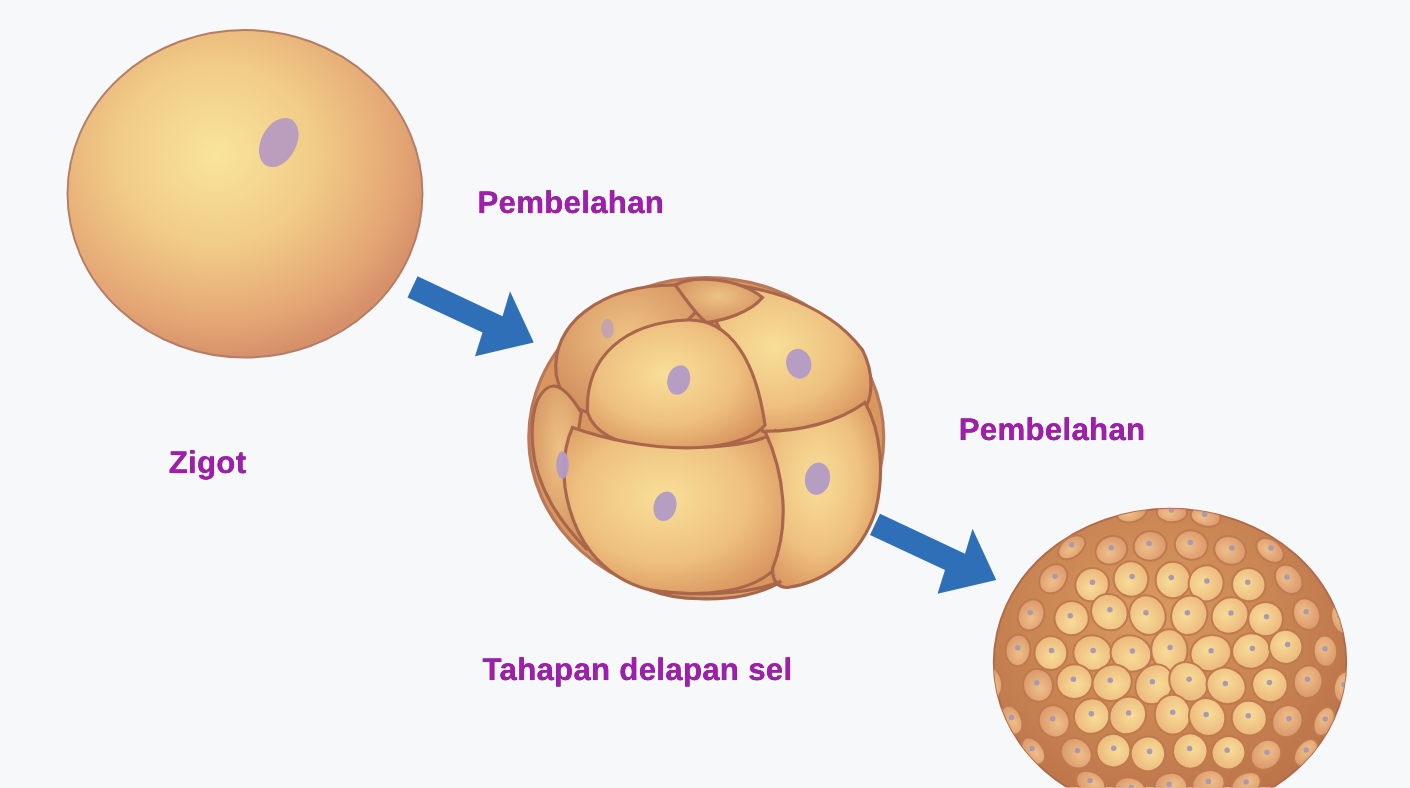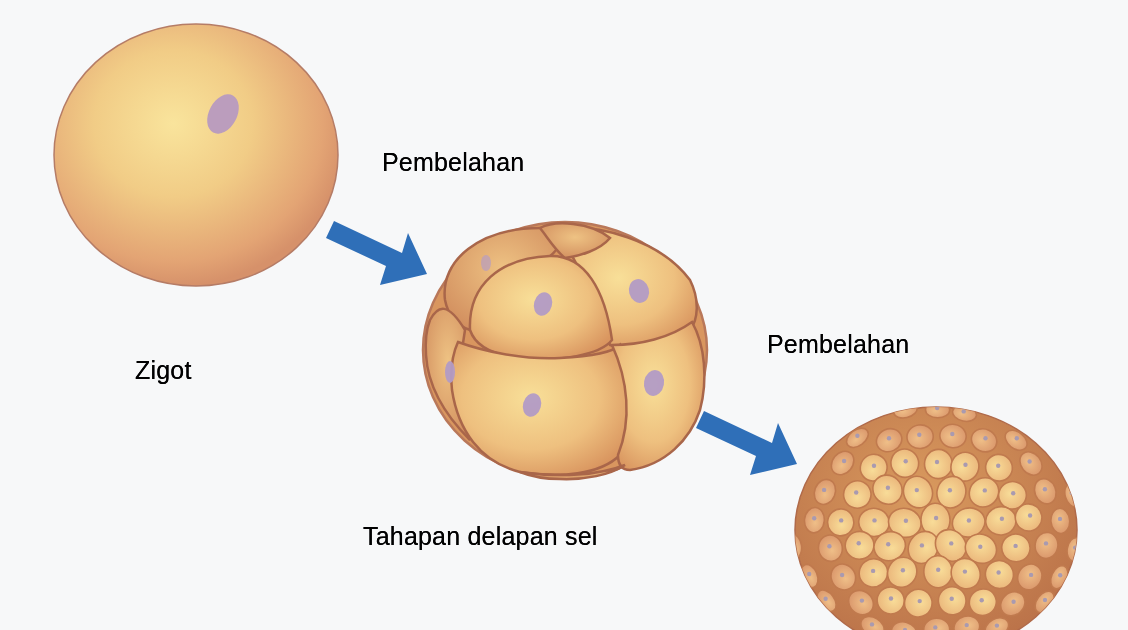--- a/index.html
+++ b/index.html
@@ -5,24 +5,24 @@
     html, body { margin: 0; padding: 0; }
     body {
       width: 1128px; height: 630px; overflow: hidden;
       background: #f7f8f9;
       position: relative;
       font-family: "Liberation Sans", "DejaVu Sans", sans-serif;
     }
     #stage { position: absolute; left: 0; top: 0; width: 1128px; height: 630px; }
     .label {
       position: absolute;
-      color: #000000;
+      color: #a21caf;
       font-family: "Liberation Sans", "DejaVu Sans", sans-serif;
       font-size: 25px;
-      font-weight: normal;
+      font-weight: bold;
       letter-spacing: 0.2px;
       white-space: nowrap;
       text-shadow: 0 0 0.6px #1c1c20;
     }
   </style>
 </head>
 <body>
 
 <svg id="stage" viewBox="0 0 1128 630" xmlns="http://www.w3.org/2000/svg">
   <defs>
@@ -237,14 +237,14 @@
         <ellipse cx="996.9" cy="627.6" rx="8.9" ry="12.4" transform="rotate(61.5 996.9 627.6)" fill="url(#gMcellEdge)" stroke="#c07a4e" stroke-width="1.6"></ellipse>
         <circle cx="996.9" cy="625.6" r="2.2" fill="#a99ab0"></circle>
         <ellipse cx="918.5" cy="653.4" rx="7.8" ry="12.1" transform="rotate(97.1 918.5 653.4)" fill="url(#gMcellEdge)" stroke="#c07a4e" stroke-width="1.6"></ellipse>
         <circle cx="919.5" cy="651.4" r="2.2" fill="#a99ab0"></circle>
       </g>
   </g>
 </svg>
 
 <div class="label" style="left:135px; top:356px;">Zigot</div>
 <div class="label" style="left:382px; top:148px;">Pembelahan</div>
-<div class="label" style="left:363px; top:522px;">Tahapan delapan sel</div>
+<div class="label" style="left:386px; top:522px;">Tahapan delapan sel</div>
 <div class="label" style="left:767px; top:330px;">Pembelahan</div>
 
 </body></html>

